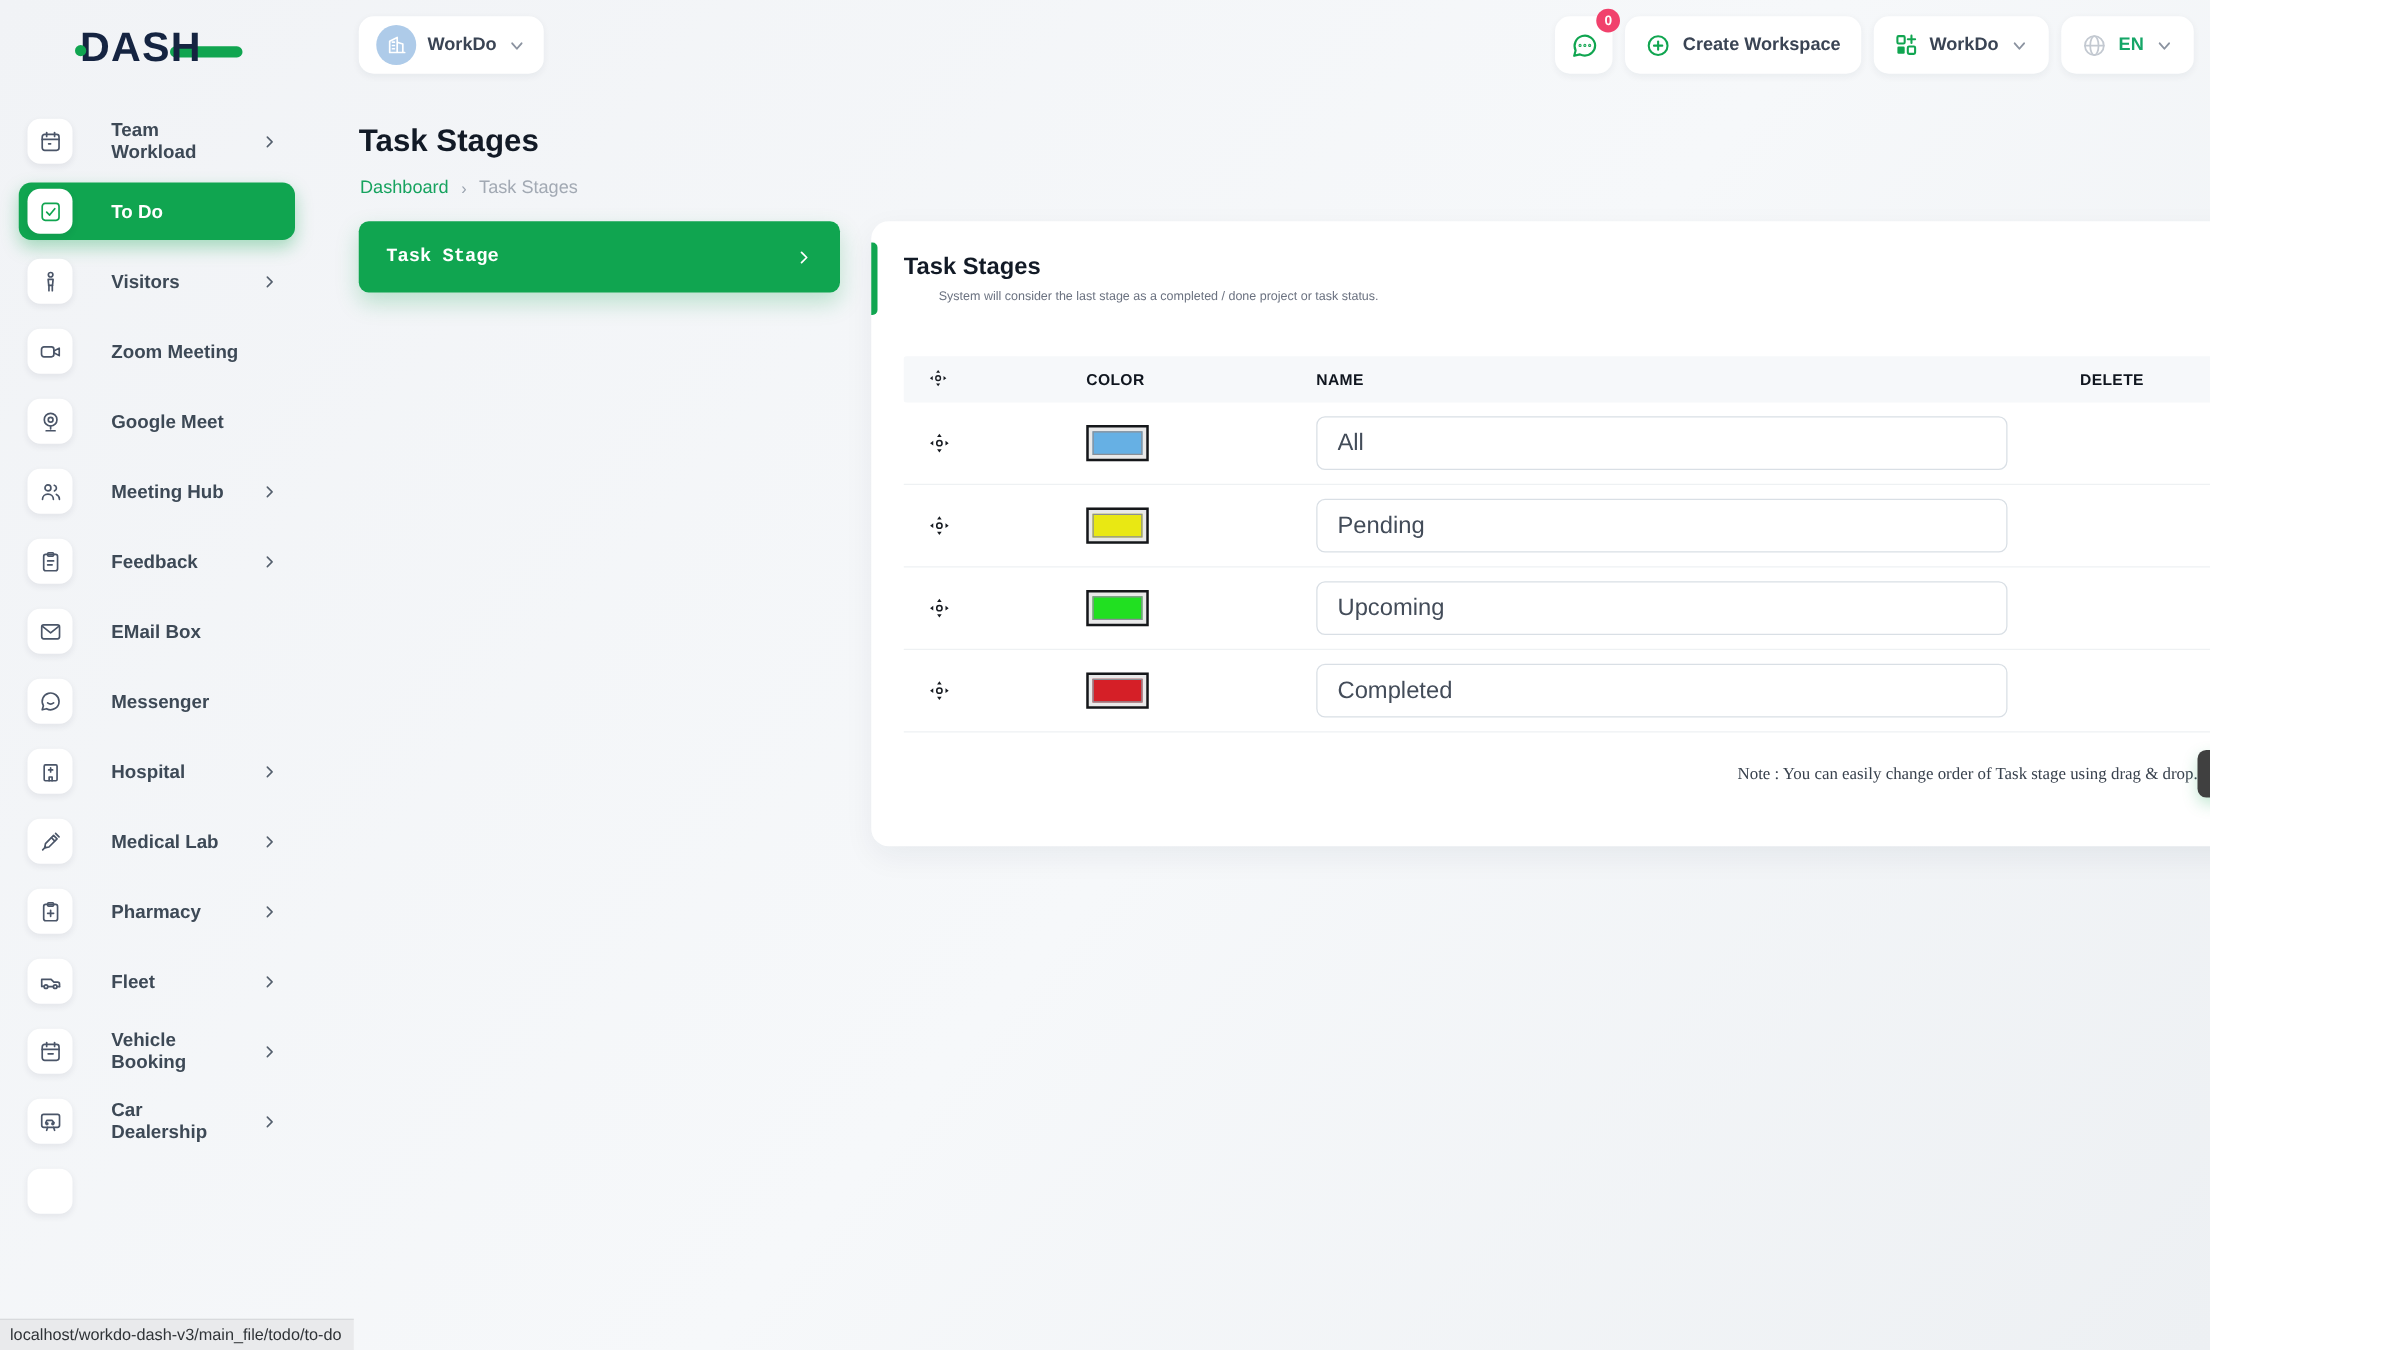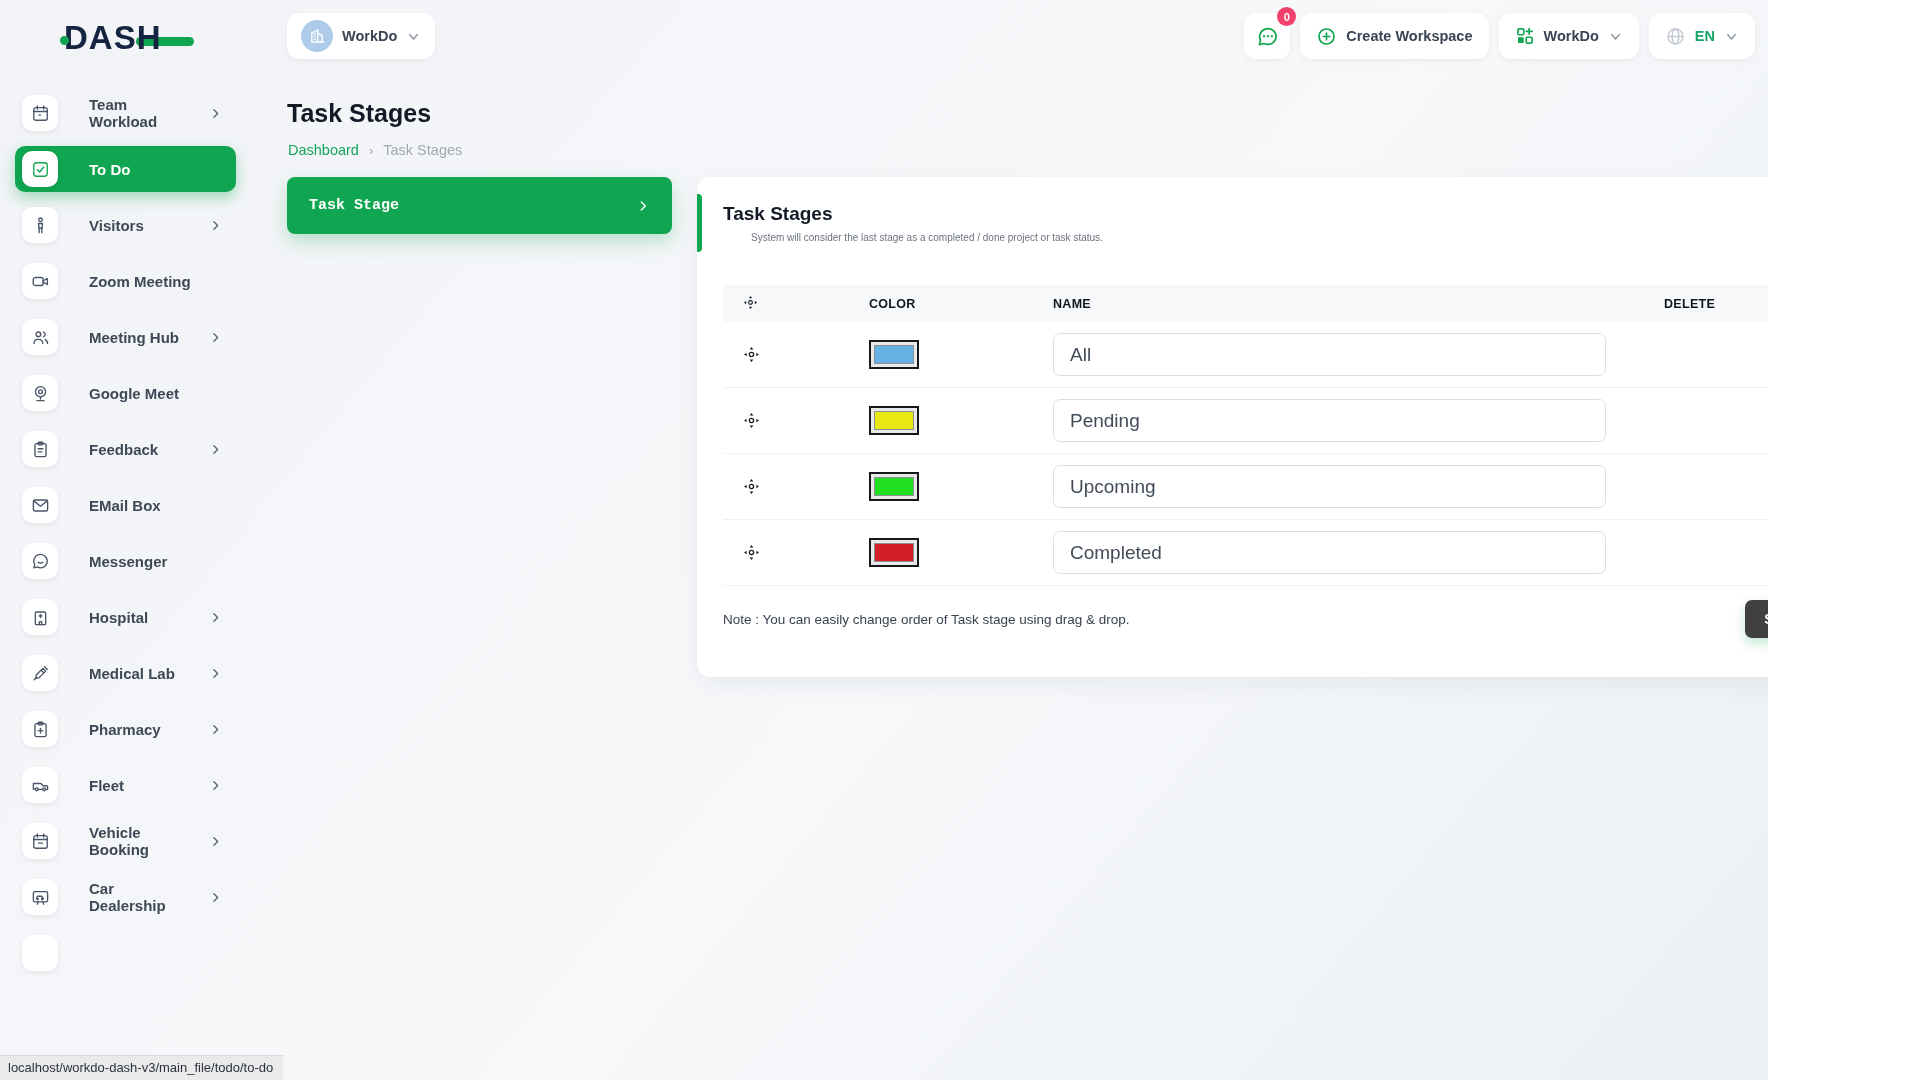--- a/index.html
+++ b/index.html
@@ -79,21 +79,21 @@
   .col-color { padding-left:31px; }
   .col-delete { padding-left:26px; }
   .t-body-row { height:66px; border-bottom:1px solid #eef1f3; }
   .move-handle { display:flex; cursor:move; }
   .swatch { display:inline-flex; background:#e9e9e9; border:2px solid #15171a; padding:3px;
             cursor:pointer; }
   .swatch-inner { width:40px; height:19px; border:1px solid #8a8f96; display:block; }
   .name-input { width:553px; height:43px; border:1px solid #d9dfe5; border-radius:7px;
                 padding:0 16px; font-size:19px; color:#434c59; font-family:inherit;
                 background:#fff; outline:none; }
-  .card-foot { margin:14px 26px 0 26px; display:flex; align-items:center; justify-content:space-between; }
+  .card-foot { margin:14px 26px 0 26px; display:flex; align-items:center; justify-content:flex-end;font-family:Liberation Serif, serif; }
   .note { font-size:13.5px; color:#39424e; }
   .save-btn { background:#404040; border:none; border-radius:7px; color:#fff; font-size:14px;
               font-weight:600; padding:11px 19px; cursor:pointer; font-family:inherit;
               box-shadow:0 5px 12px rgba(16,165,80,.25); }
 
   .statusbar { position:absolute; left:0; bottom:0; background:#e9eaec; color:#2f3337;
                font-size:13px; padding:4px 10px 5px 8px; border-top:1px solid #d8dadd; }
 </style>
 </head>
 <body>
@@ -234,44 +234,44 @@
             <rect x="2.8" y="7" width="12.5" height="10" rx="2.5"></rect>
             <path d="M15.3 11.2l5.4-3v7.6l-5.4-3z"></path>
           </svg>
         </span>
       <span class="side-label">Zoom Meeting</span>
     </div>
 
     <div class="side-item">
       <span class="iconbox">
           <svg class="ic" width="19" height="19" viewBox="0 0 24 24">
+            <circle cx="12" cy="9.8" r="6.4"></circle>
+            <circle cx="12" cy="9.8" r="2.4"></circle>
+            <path d="M12 16.2v2.8"></path>
+            <path d="M7.5 21h9"></path>
+          </svg>
+        </span>
+      <span class="side-label">Google Meet</span>
+    </div>
+
+    <div class="side-item">
+      <span class="iconbox">
+          <svg class="ic" width="19" height="19" viewBox="0 0 24 24">
             <circle cx="9.3" cy="8" r="3"></circle>
             <path d="M3.8 19.5c0-3.1 2.4-5.2 5.5-5.2s5.5 2.1 5.5 5.2"></path>
             <path d="M15.7 5.3a3 3 0 0 1 .2 5.7"></path>
             <path d="M17.8 14.6c1.9.8 3.1 2.5 3.1 4.9"></path>
           </svg>
         </span>
       <span class="side-label">Meeting Hub</span>
       <span class="chev">
           <svg width="13" height="13">
             <use href="#i-chev-r"></use>
           </svg>
         </span>
-    </div>
-
-    <div class="side-item">
-      <span class="iconbox">
-          <svg class="ic" width="19" height="19" viewBox="0 0 24 24">
-            <circle cx="12" cy="9.8" r="6.4"></circle>
-            <circle cx="12" cy="9.8" r="2.4"></circle>
-            <path d="M12 16.2v2.8"></path>
-            <path d="M7.5 21h9"></path>
-          </svg>
-        </span>
-      <span class="side-label">Google Meet</span>
     </div>
 
     <div class="side-item">
       <span class="iconbox">
           <svg class="ic" width="19" height="19" viewBox="0 0 24 24">
             <rect x="5" y="4.5" width="14" height="16.5" rx="2"></rect>
             <rect x="9" y="2.8" width="6" height="3.4" rx="1"></rect>
             <line x1="9" y1="11" x2="15" y2="11"></line>
             <line x1="9" y1="15" x2="13.5" y2="15"></line>
           </svg>

